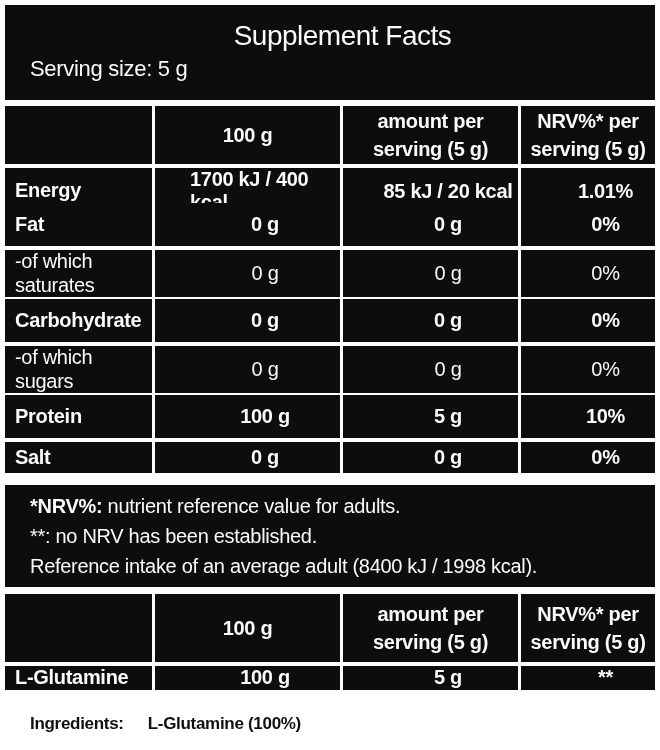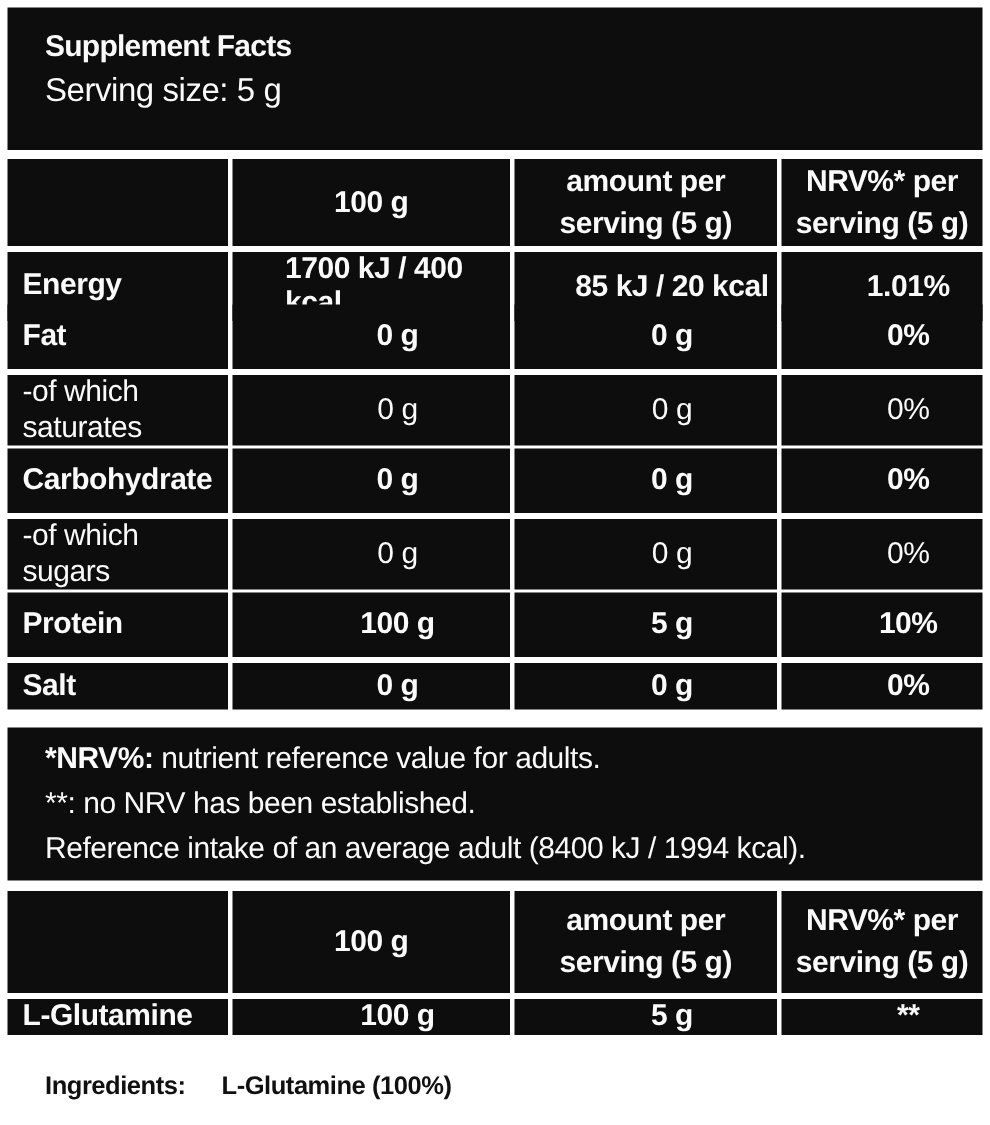--- a/index.html
+++ b/index.html
@@ -15,23 +15,24 @@
   }
   
   .hdr {
     background: #0d0d0d;
     color: #fafafa;
     height: 95px;
     box-sizing: border-box;
     padding: 15px 0 0 25px;
   }
   .hdr-title {
-    font-size: 20px;
-    font-weight: bold;
+    font-size: 28px;
+    font-weight: normal;
     letter-spacing: -0.5px;
+    text-align: center;
   }
   .hdr-serving {
     font-size: 22px;
     margin-top: 4px;
     letter-spacing: -0.3px;
   }
   
   .tbl { margin-top: 6px; }
   .t-row {
     display: grid;
@@ -153,21 +154,21 @@
       <div class="cell lab bold">Salt</div>
       <div class="cell val bold">0 g</div>
       <div class="cell val bold">0 g</div>
       <div class="cell val bold">0%</div>
     </div>
   </div>
 
   <div class="fnotes">
     <div><span class="bold">*NRV%:</span><span> nutrient reference value for adults.</span></div>
     <div>**: no NRV has been established.</div>
-    <div>Reference intake of an average adult (8400 kJ / 1994 kcal).</div>
+    <div>Reference intake of an average adult (8400 kJ / 1998 kcal).</div>
   </div>
 
   <div class="tbl tbl2">
     <div class="t-row rh-h2">
       <div class="cell head"></div>
       <div class="cell head">100 g</div>
       <div class="cell head">amount per
 serving (5 g)</div>
       <div class="cell head">NRV%* per
 serving (5 g)</div>

